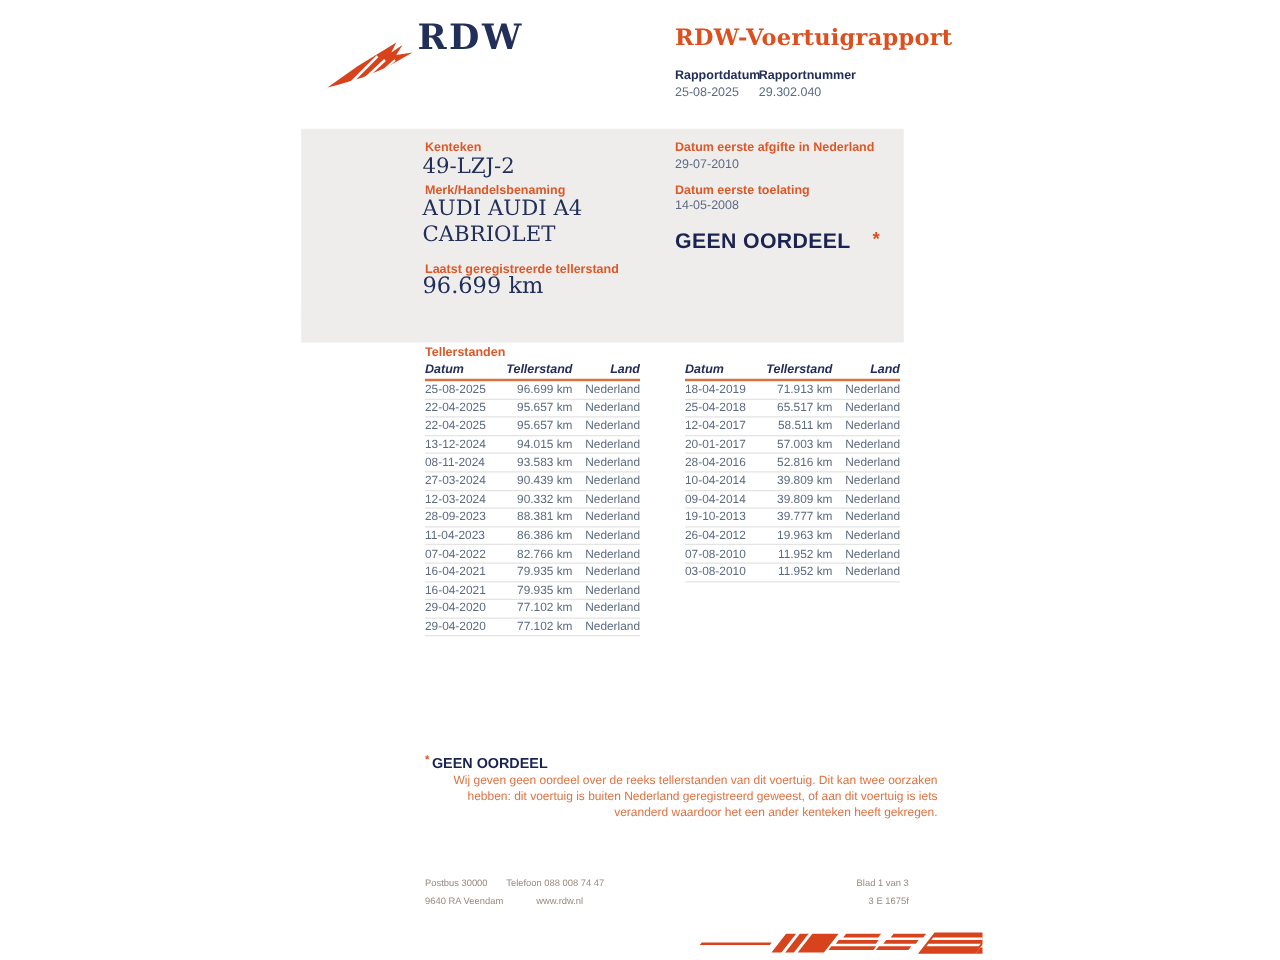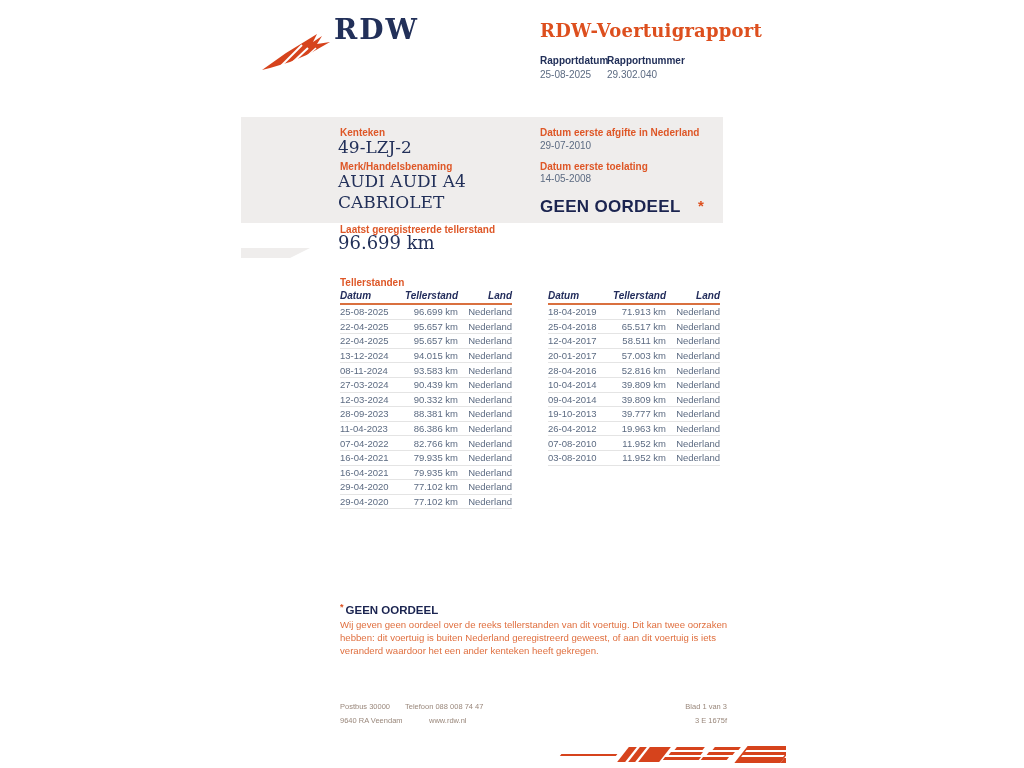--- a/index.html
+++ b/index.html
@@ -32,21 +32,21 @@
     font-size: 10px; font-weight: bold; color: #223059;
   }
   .meta-block .value {
     font-size: 10px; color: #5C6B82; margin-top: 3px;
   }
   .meta-date { left: 540px; }
   .meta-number { left: 607px; }
 
   
   .panel {
-    left: 241px; top: 117px; width: 482px; height: 106px;
+    left: 241px; top: 103px; width: 482px; height: 171px;
     background: #EFEDEC;
   }
   .panel-notch {
     left: 241px; top: 248px; width: 69px; height: 10px;
     background: #EFEDEC;
     clip-path: polygon(0 0, 100% 0, 71% 100%, 0 100%);
   }
   .plabel {
     position: absolute;
     font-size: 10px; font-weight: bold; color: #DE5727;
@@ -88,22 +88,22 @@
     border-bottom: 1px solid #E4E4E4;
   }
   .c0 { flex: 0 0 62px; text-align: left; }
   .c1 { flex: 0 0 56px; text-align: right; }
   .c2 { flex: 1 1 auto; text-align: right; }
 
   
   .footnote-head { left: 340px; top: 602px; font-size: 11.5px; font-weight: bold; color: #1B2450; }
   .footnote-head .star { color: #DD4F1E; font-size: 9px; vertical-align: 4px; margin-right: 2px; }
   .footnote-body {
-    left: 340px; top: 618px; width: 392px;
-    font-size: 9.6px; line-height: 13px; color: #E07040;
+    left: 358px; top: 618px; width: 392px;
+    font-size: 9.6px; line-height: 13px; color: #E07040; text-align: right;
   }
 
   
   .footer-col { top: 700px; font-size: 7.5px; color: #9A887C; line-height: 14px; }
   .footer-address { left: 340px; }
   .footer-contact { left: 405px; }
   .footer-right { top: 700px; right: 297px; text-align: right; }
   .footer-link { color: #9A887C; text-decoration: none; margin-left: 24px; }
 
   .speedlines { left: 552px; top: 743px; width: 234px; height: 24px; }

